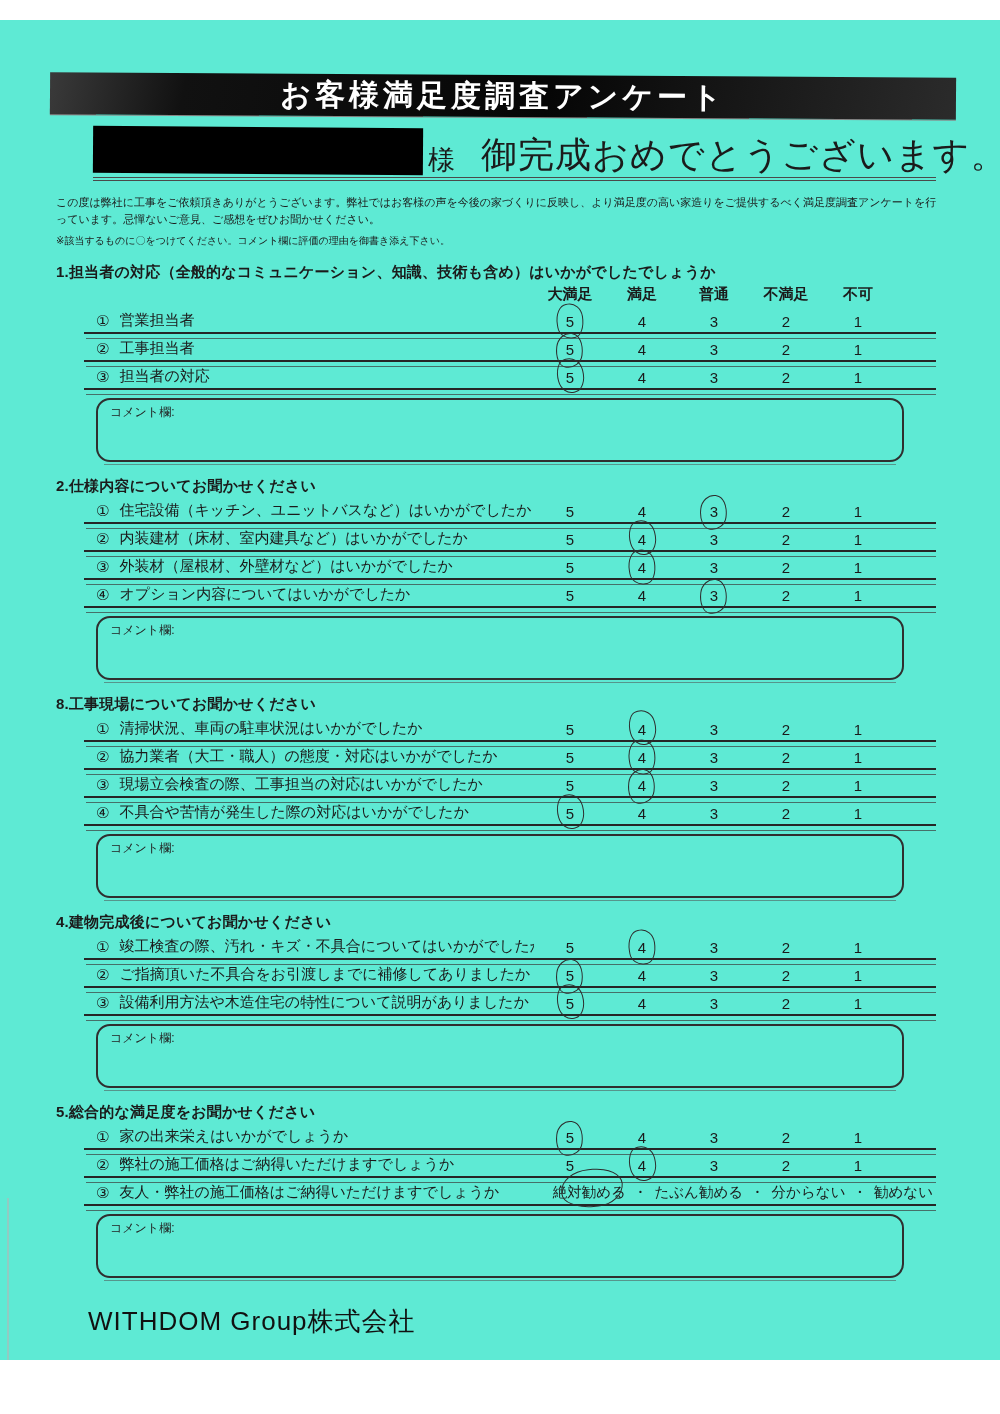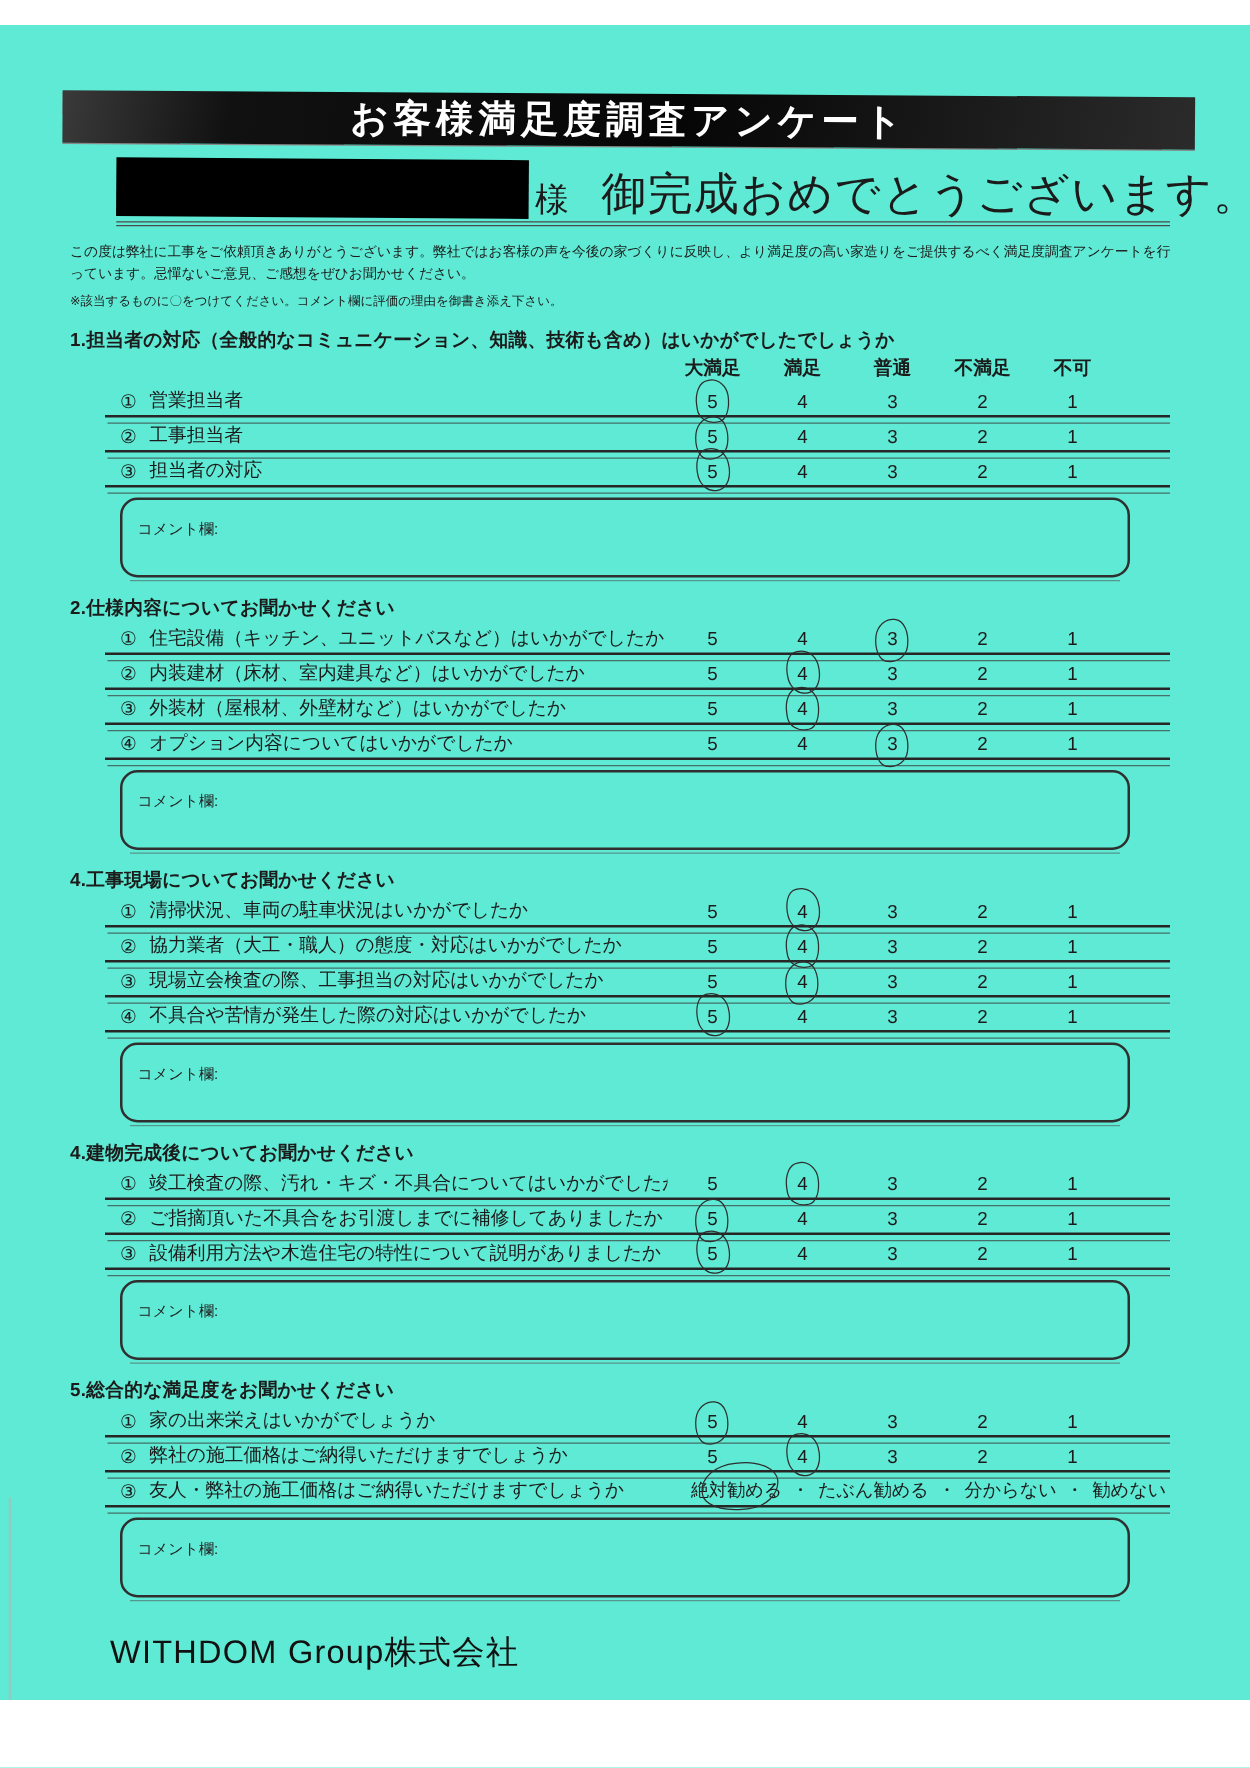--- a/index.html
+++ b/index.html
@@ -62,21 +62,21 @@
   .choice{position:relative;padding:12px 1px;}
   .sep{padding:0 6px;}
   .circle-wide{
     position:absolute;left:54%;top:40%;width:60px;height:36px;
     border:1.7px solid #2d2d2d;border-radius:50% 50% 46% 54% / 58% 48% 60% 44%;
     transform:translate(-50%,-50%) rotate(-5deg);pointer-events:none;
   }
   
   .comment{
     margin:8px 0 0 40px;width:808px;height:64px;box-sizing:border-box;
-    border:2px solid #2f2f2f;border-radius:14px;padding:14px 12px;position:relative;
+    border:2px solid #2f2f2f;border-radius:14px;padding:2px 12px;position:relative;
   }
   .comment:after{
     content:"";position:absolute;left:6px;right:6px;bottom:-5px;
     border-top:1.5px solid rgba(80,80,80,.55);
   }
   .comment-label{font-size:12px;color:#222;}
   
   .footer{margin:16px 60px 0 62px;font-size:14.5px;line-height:1.55;}
   .company{margin:26px 0 0 88px;font-size:26px;color:#111;letter-spacing:1px;}
   .scan-edge{position:absolute;left:7px;top:1178px;width:2px;height:236px;background:#b5b5b5;opacity:.6;}
@@ -188,21 +188,21 @@
             <div class="cell">5</div>
             <div class="cell">4</div>
             <div class="cell">3<span class="circle v1"></span></div>
             <div class="cell">2</div>
             <div class="cell">1</div>
           </div>
         </div>
         <div class="comment"><span class="comment-label">コメント欄:</span></div>
       </div>
       <div class="section">
-        <div class="sec-heading">4.工事現場についてお聞かせください</div>
+        <div class="sec-heading">8.工事現場についてお聞かせください</div>
         <div class="q-row">
           <span class="q-num">①</span>
           <span class="q-label">清掃状況、車両の駐車状況はいかがでしたか</span>
           <div class="cols">
             <div class="cell">5</div>
             <div class="cell">4<span class="circle v2"></span></div>
             <div class="cell">3</div>
             <div class="cell">2</div>
             <div class="cell">1</div>
           </div>

